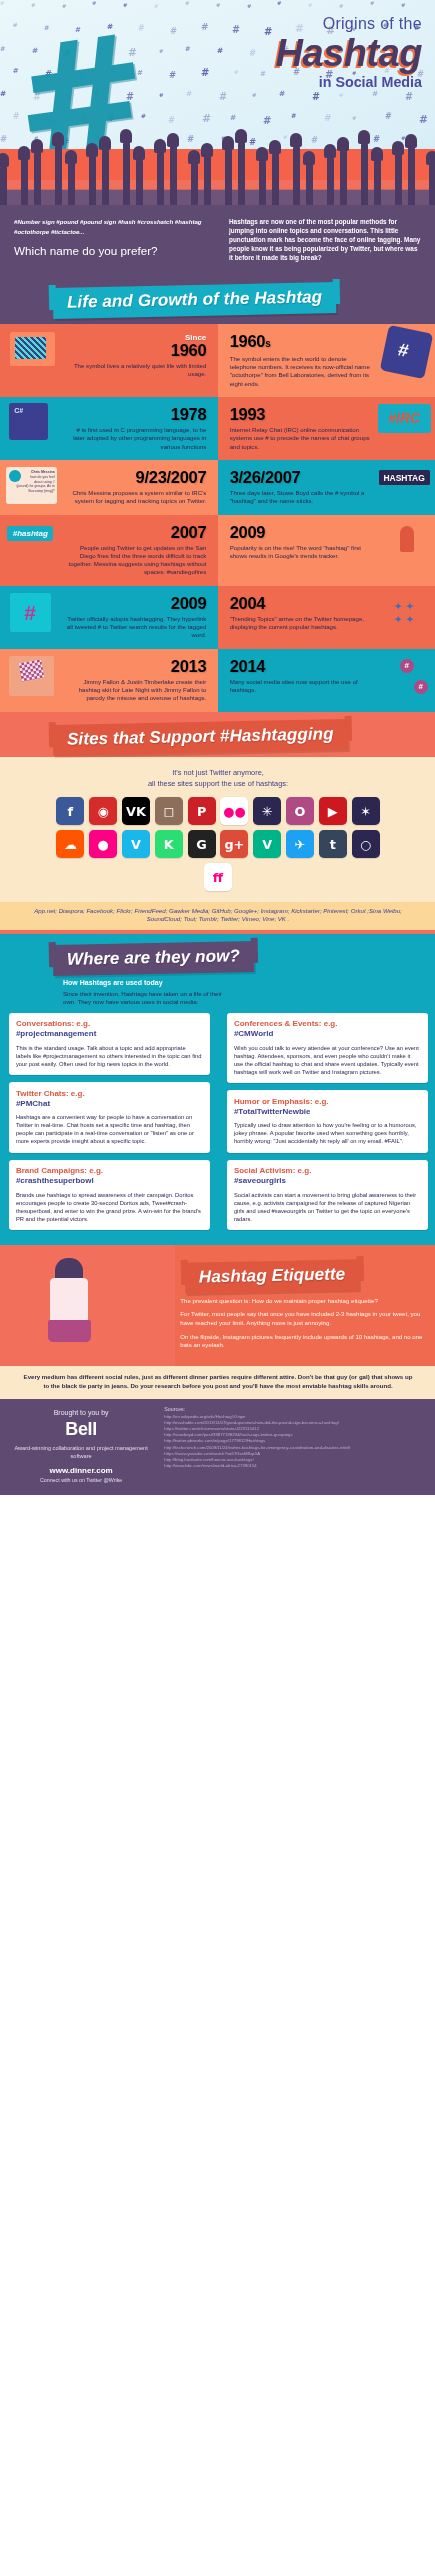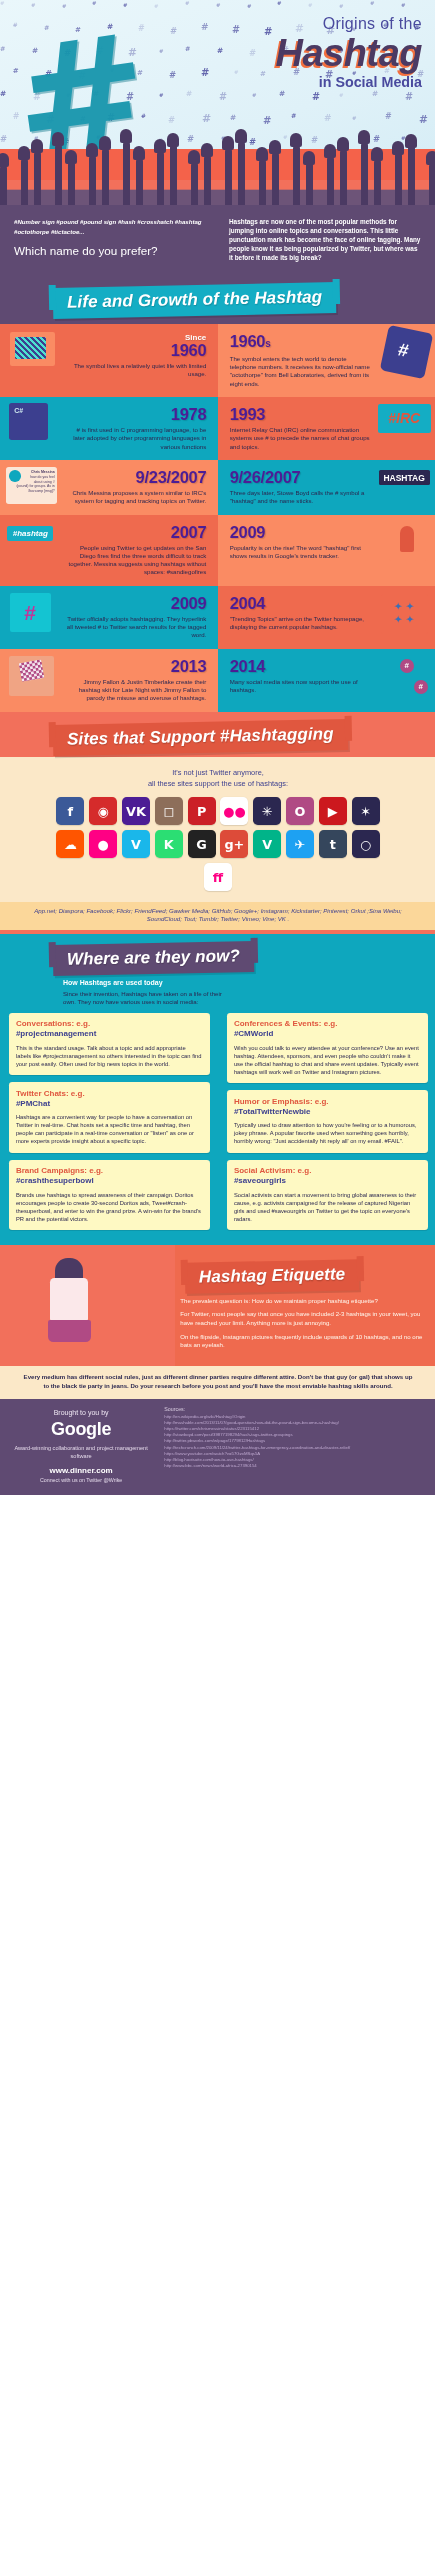--- a/index.html
+++ b/index.html
@@ -162,21 +162,21 @@
     min-height: 51px;
   }
   .cell.l { text-align: right; padding-left: 64px; }
   .cell.r { text-align: left; padding-right: 64px; }
   .c-salmon { background: #fa8b63; }
   .c-red    { background: #ef6a4e; }
   .c-teal   { background: #0ea7be; }
   .cell .yr {
     font-size: 16.5px;
     font-weight: 700;
-    color: #4c1d95;
+    color: #000000;
     line-height: 17.5px;
     letter-spacing: -0.3px;
     text-shadow: 1.1px 1.1px 1.1px rgba(0,0,0,.14);
   }
   .cell .yr small { font-size: 10px; }
   .cell .pre {
     font-size: 8px;
     font-weight: 700;
     color: #ffffff;
     line-height: 9px;
@@ -323,21 +323,21 @@
     padding: 0 14px 6.4px 63px;
     color: #2b2750;
     font-size: 6.1px;
     line-height: 8.5px;
     max-width: 250px;
   }
   .where-intro b { display:block; color:#fff; font-size:7px; margin-bottom:2.1px; font-weight:700;}
   .card-col { display: flex; gap: 0; }
   .col { width: 218px; padding: 0 8.5px; }
   .card {
-    background: #fef9c3;
+    background: #ffffff;
     border-radius: 3.2px;
     padding: 6.4px 7.4px 7.4px 7.4px;
     margin-bottom: 7.4px;
     box-shadow: 0 1.1px 0 rgba(0,0,0,.10);
   }
   .card h3 {
     font-size: 8px;
     line-height: 10px;
     font-weight: 700;
     color: #e0573f;
@@ -640,21 +640,21 @@
           </div>
         </div>
         <div class="tl-row">
           <div class="cell l c-salmon">
             <div class="art art-bubble"><div class="av"></div><b>Chris Messina</b><br>how do you feel about using # (pound) for groups. As in #barcamp [msg]?</div>
             <div class="yr">9/23/2007</div>
             <div class="txt">Chris Messina proposes a system similar to IRC's system for tagging and tracking topics on Twitter.</div>
           </div>
           <div class="cell r c-teal">
             <div class="art art-hashtag-lbl">HASHTAG</div>
-            <div class="yr">9/26/2007</div>
+            <div class="yr">3/26/2007</div>
             <div class="txt">Three days later, Stowe Boyd calls the # symbol a "hashtag" and the name sticks.</div>
           </div>
         </div>
         <div class="tl-row">
           <div class="cell l c-red">
             <div class="art art-tag">#hashtag</div>
             <div class="yr">2007</div>
             <div class="txt">People using Twitter to get updates on the San Diego fires find the three words difficult to track together. Messina suggests using hashtags without spaces: #sandiegofires</div>
           </div>
           <div class="cell r c-salmon">
@@ -702,21 +702,21 @@
       <div class="banner red">Sites that Support #Hashtagging</div>
     </div>
     <div class="sites-body">
       <div class="sites-sub">
         <div>It's not just Twitter anymore,</div>
         <div>all these sites support the use of hashtags:</div>
       </div>
       <div class="icon-grid" id="icon-grid">
           <div class="sicon" style="background:#3b5998">f</div>
           <div class="sicon" style="background:#d52b2b">◉</div>
-          <div class="sicon" style="background:#4c1d95">VK</div>
+          <div class="sicon" style="background:#000000">VK</div>
           <div class="sicon" style="background:#8d6e5a">◻</div>
           <div class="sicon" style="background:#cb2027">P</div>
           <div class="sicon" style="background:#ffffff;color:#ff0084">●●</div>
           <div class="sicon" style="background:#2b2750">✳</div>
           <div class="sicon" style="background:#b04a84">O</div>
           <div class="sicon" style="background:#cc181e">▶</div>
           <div class="sicon" style="background:#2b2750">✶</div>
           <div class="sicon" style="background:#ff5500">☁</div>
           <div class="sicon" style="background:#ff0084">●</div>
           <div class="sicon" style="background:#1ab7ea">V</div>
@@ -793,21 +793,21 @@
           </div>
       </div>
     </div>
   </section>
 
   <section class="closing">Every medium has different social rules, just as different dinner parties require different attire. Don't be that guy (or gal) that shows up to the black tie party in jeans. Do your research before you post and you'll have the most enviable hashtag skills around.</section>
 
   <footer class="footer">
     <div class="f-left">
       <div class="bt">Brought to you by</div>
-      <div class="logo"><span>Google</span></div>
+      <div class="logo"><span>Bell</span></div>
       <div class="tag2">Award-winning collaboration and project management software</div>
       <div class="url">www.dinner.com</div>
       <div class="conn">Connect with us on Twitter @Wrike</div>
     </div>
     <div class="f-right">
       <div class="sh">Sources:</div>
       <ul id="src-list">
           <li>http://en.wikipedia.org/wiki/Hashtag#Origin</li>
           <li>http://mashable.com/2013/11/07/good-question-how-did-the-pound-sign-become-a-hashtag/</li>
           <li>https://twitter.com/chrismessina/status/223115412</li>

